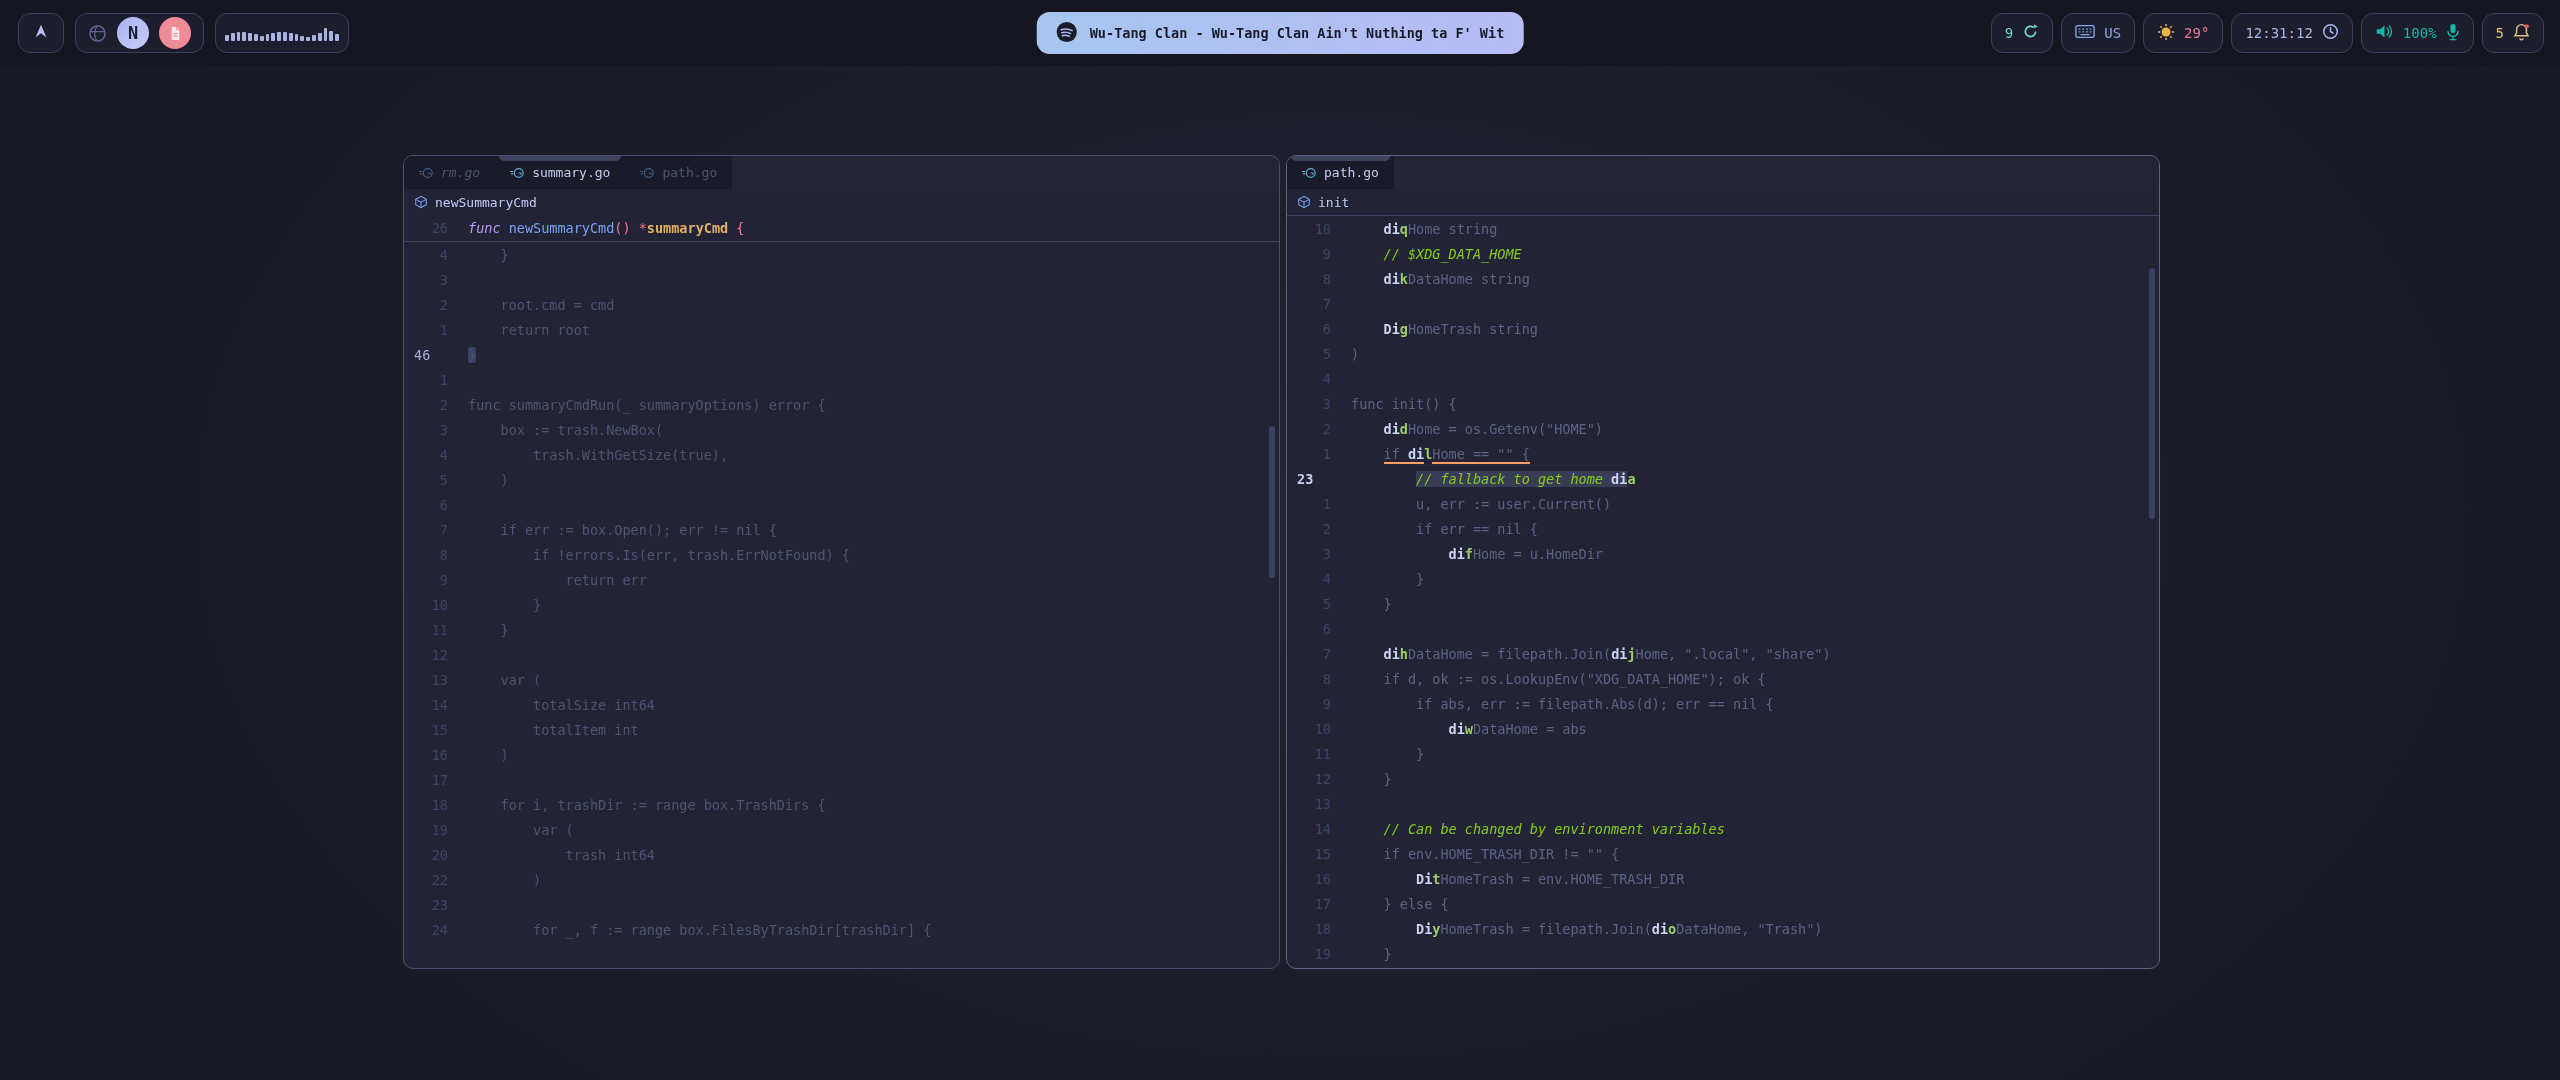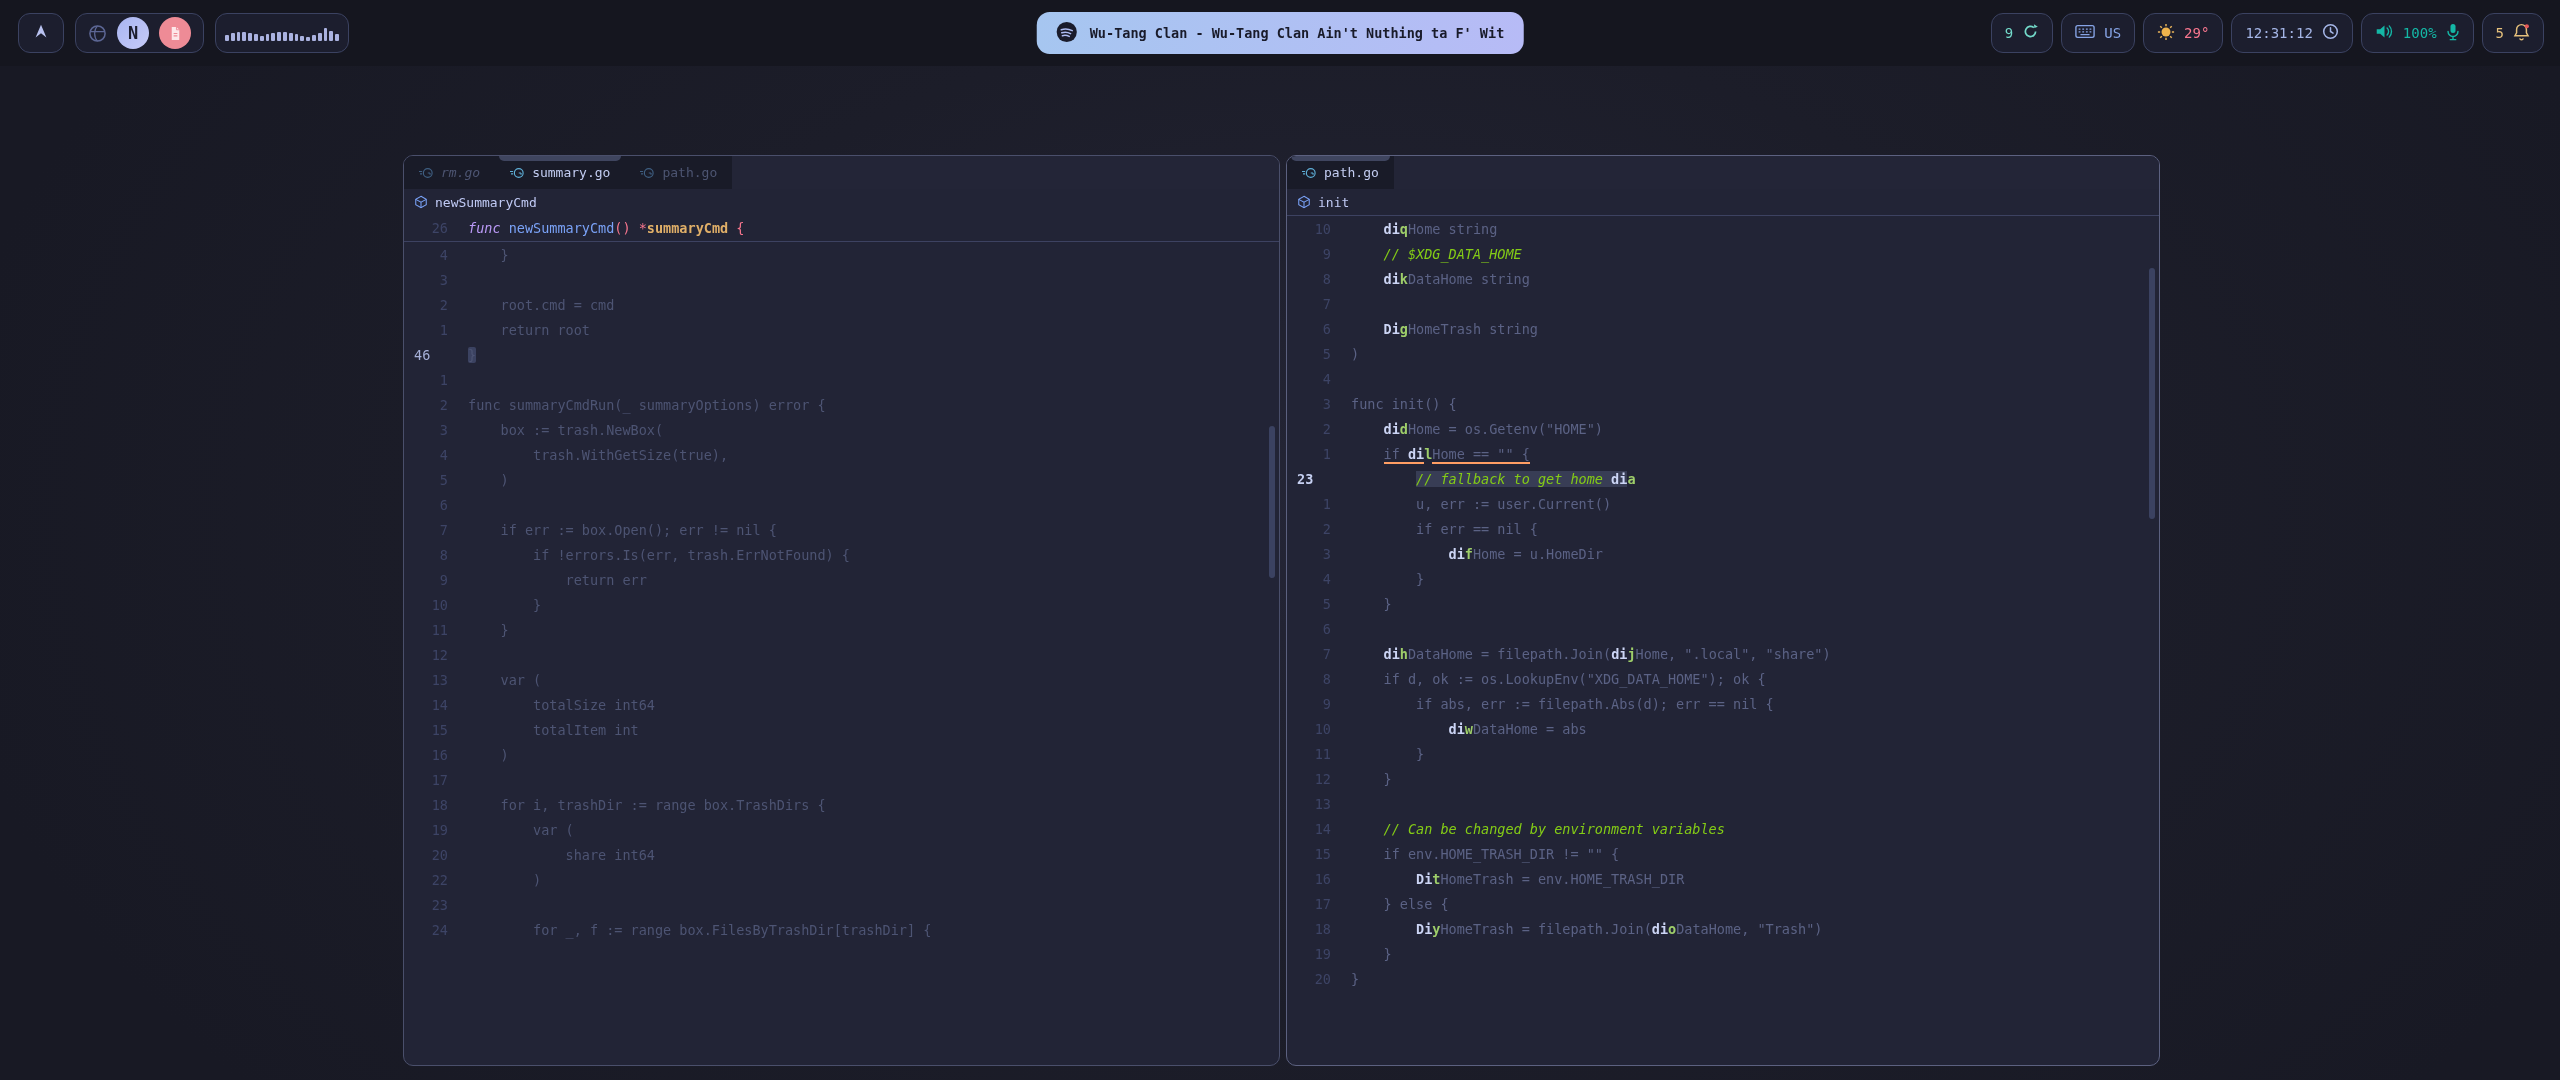--- a/index.html
+++ b/index.html
@@ -25,21 +25,21 @@
     background:linear-gradient(90deg,#a6c6f0,#b7bbf6);color:#191b2a;font-weight:bold;font-size:13.5px;}
   .bar-right{position:absolute;right:16px;top:13px;display:flex;gap:8px;align-items:center;}
   .p-updates{color:#73daca;}
   .p-kb{color:#86a4e6;}
   .p-weather .temp{color:#f7768e;}
   .p-clock{color:#a4b5e6;}
   .p-vol{color:#14b8a6;align-items:center;}
   .p-bell{color:#e5c07b;}
   .sun{color:#e8b35a;}
   
-  .window{position:absolute;top:155px;height:911px;background:#222436;border-radius:10px;overflow:hidden;box-sizing:border-box;}
+  .window{position:absolute;top:155px;height:814px;background:#222436;border-radius:10px;overflow:hidden;box-sizing:border-box;}
   #win-left{left:403px;width:877px;border:1px solid #4a4f6b;}
   #win-right{left:1286px;width:874px;border:1px solid #5c6180;}
   .tabs{height:33px;background:#232537;display:flex;}
   .tab{background:#191b28;display:flex;align-items:center;gap:8px;padding:0 15px;
     font-size:13px;color:#4d5572;position:relative;cursor:default;}
   .tab.italic{font-style:italic;}
   .tab.active{color:#c3cdf2;}
   .tab .ticon{color:#3f5f82;display:flex;}
   .tab.active .ticon{color:#5fb0d8;}
   .tab.active::before{content:'';position:absolute;top:0;left:4px;right:4px;height:5px;
@@ -345,21 +345,21 @@
         <div class="line">
           <span class="num">18</span>
           <span class="code"><span class="d">    for i, trashDir := range box.TrashDirs {</span></span>
         </div>
         <div class="line">
           <span class="num">19</span>
           <span class="code"><span class="d">        var (</span></span>
         </div>
         <div class="line">
           <span class="num">20</span>
-          <span class="code"><span class="d">            share int64</span></span>
+          <span class="code"><span class="d">            trash int64</span></span>
         </div>
         <div class="line">
           <span class="num">22</span>
           <span class="code"><span class="d">        )</span></span>
         </div>
         <div class="line">
           <span class="num">23</span>
           <span class="code"></span>
         </div>
         <div class="line">

